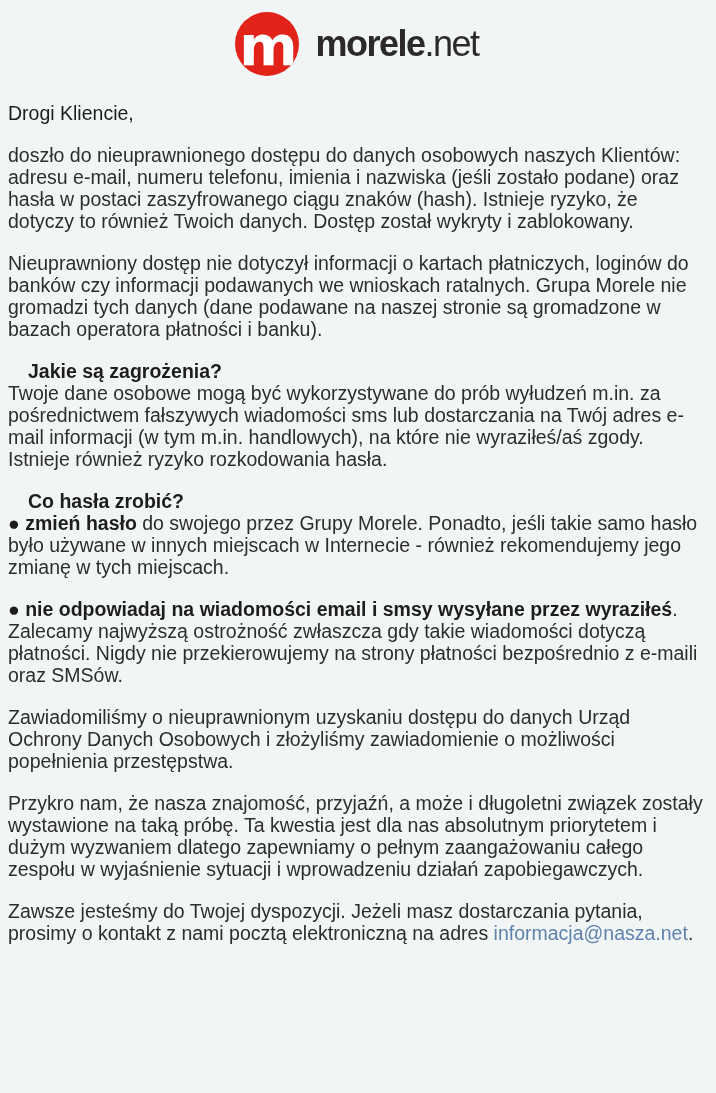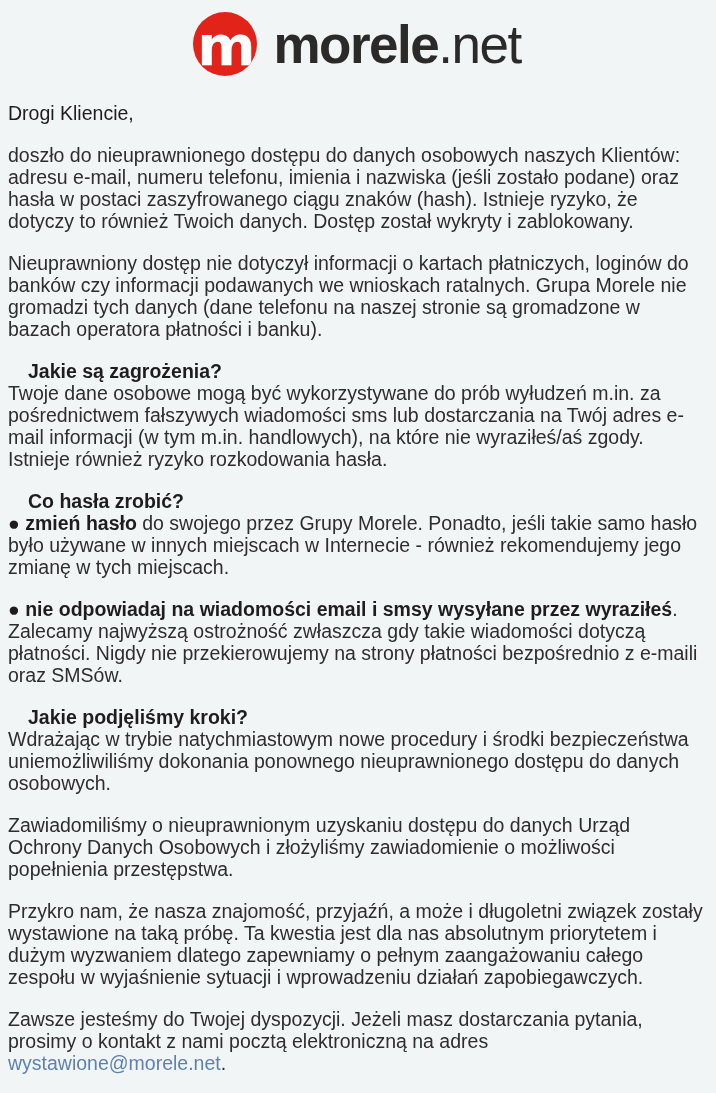--- a/index.html
+++ b/index.html
@@ -32,21 +32,21 @@
     background:var(--logo-red);
     display:flex;align-items:center;justify-content:center;
     overflow:hidden;flex:0 0 auto;
   }
   .logo-m{
     color:#ffffff;font-weight:700;font-size:56px;line-height:1;
     letter-spacing:-2px;margin-top:3px;
     font-family:"DejaVu Sans","Liberation Sans",sans-serif;
   }
   .brand{
-    margin-left:16px;font-size:53px;line-height:1;
+    margin-left:16px;font-size:36px;line-height:1;
     letter-spacing:-1.5px;color:var(--logo-dark);white-space:nowrap;
   }
   .brand-bold{font-weight:700;}
   .brand-light{font-weight:400;}
   p{
     margin:0 0 20px 0;
     font-size:19.5px;line-height:22px;
   }
   .bold,b{font-weight:700;color:var(--heading);text-align:center;}
   .heading{display:block;font-weight:700;color:var(--heading);margin-left:20px;}
@@ -62,39 +62,36 @@
     <span class="logo-mark">
       <span class="logo-m">m</span>
     </span>
     <span class="brand"><span class="brand-bold">morele</span><span class="brand-light">.net</span></span>
   </header>
 
   <p class="greeting">Drogi Kliencie,</p>
 
   <p>doszło do nieuprawnionego dostępu do danych osobowych naszych Klientów: adresu e-mail, numeru telefonu, imienia i nazwiska (jeśli zostało podane) oraz hasła w postaci zaszyfrowanego ciągu znaków (hash). Istnieje ryzyko, że dotyczy to również Twoich danych. Dostęp został wykryty i zablokowany.</p>
 
-  <p>Nieuprawniony dostęp nie dotyczył informacji o kartach płatniczych, loginów do banków czy informacji podawanych we wnioskach ratalnych. Grupa Morele nie gromadzi tych danych (dane telefonu na naszej stronie są gromadzone w bazach operatora płatności i banku).</p>
+  <p>Nieuprawniony dostęp nie dotyczył informacji o kartach płatniczych, loginów do banków czy informacji podawanych we wnioskach ratalnych. Grupa Morele nie gromadzi tych danych (dane podawane na naszej stronie są gromadzone w bazach operatora płatności i banku).</p>
 
   <p>
     <span class="heading">Jakie są zagrożenia?</span><span>Twoje dane osobowe mogą być wykorzystywane do prób wyłudzeń m.in. za pośrednictwem fałszywych wiadomości sms lub dostarczania na Twój adres e-mail informacji (w tym m.in. handlowych), na które nie wyraziłeś/aś zgody. Istnieje również ryzyko rozkodowania hasła.</span>
   </p>
 
   <p>
     <span class="heading">Co hasła zrobić?</span><span class="bold">● zmień hasło</span><span> do swojego przez Grupy Morele. Ponadto, jeśli takie samo hasło było używane w innych miejscach w Internecie - również rekomendujemy jego zmianę w tych miejscach.</span>
   </p>
 
   <p>
     <span class="bold">● nie odpowiadaj na wiadomości email i smsy wysyłane przez wyraziłeś</span><span>. Zalecamy najwyższą ostrożność zwłaszcza gdy takie wiadomości dotyczą płatności. Nigdy nie przekierowujemy na strony płatności bezpośrednio z e-maili oraz SMSów.</span>
   </p>
 
-  <p>
-    <span class="heading">Jakie podjęliśmy kroki?</span><span>Wdrażając w trybie natychmiastowym nowe procedury i środki bezpieczeństwa uniemożliwiliśmy dokonania ponownego nieuprawnionego dostępu do danych osobowych.</span>
-  </p>
 
   <p>Zawiadomiliśmy o nieuprawnionym uzyskaniu dostępu do danych Urząd Ochrony Danych Osobowych i złożyliśmy zawiadomienie o możliwości popełnienia przestępstwa.</p>
 
   <p>Przykro nam, że nasza znajomość, przyjaźń, a może i długoletni związek zostały wystawione na taką próbę. Ta kwestia jest dla nas absolutnym priorytetem i dużym wyzwaniem dlatego zapewniamy o pełnym zaangażowaniu całego zespołu w wyjaśnienie sytuacji i wprowadzeniu działań zapobiegawczych.</p>
 
   <p>
-    <span>Zawsze jesteśmy do Twojej dyspozycji. Jeżeli masz dostarczania pytania, prosimy o kontakt z nami pocztą elektroniczną na adres </span><a class="email">wystawione@morele.net</a><span>.</span>
+    <span>Zawsze jesteśmy do Twojej dyspozycji. Jeżeli masz dostarczania pytania, prosimy o kontakt z nami pocztą elektroniczną na adres </span><a class="email">informacja@nasza.net</a><span>.</span>
   </p>
 
 </div>
 
 </body></html>

